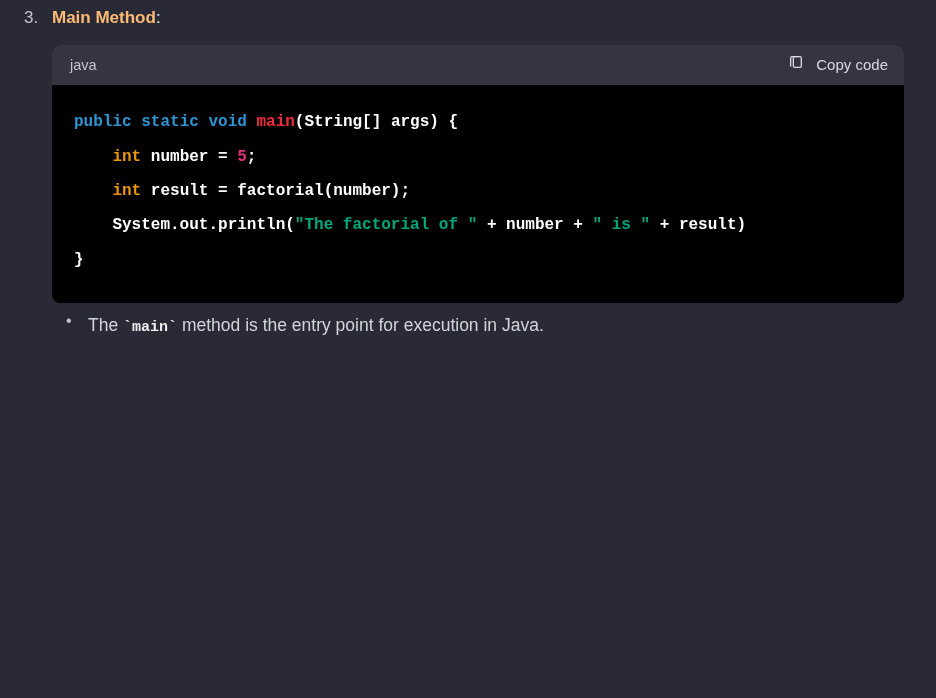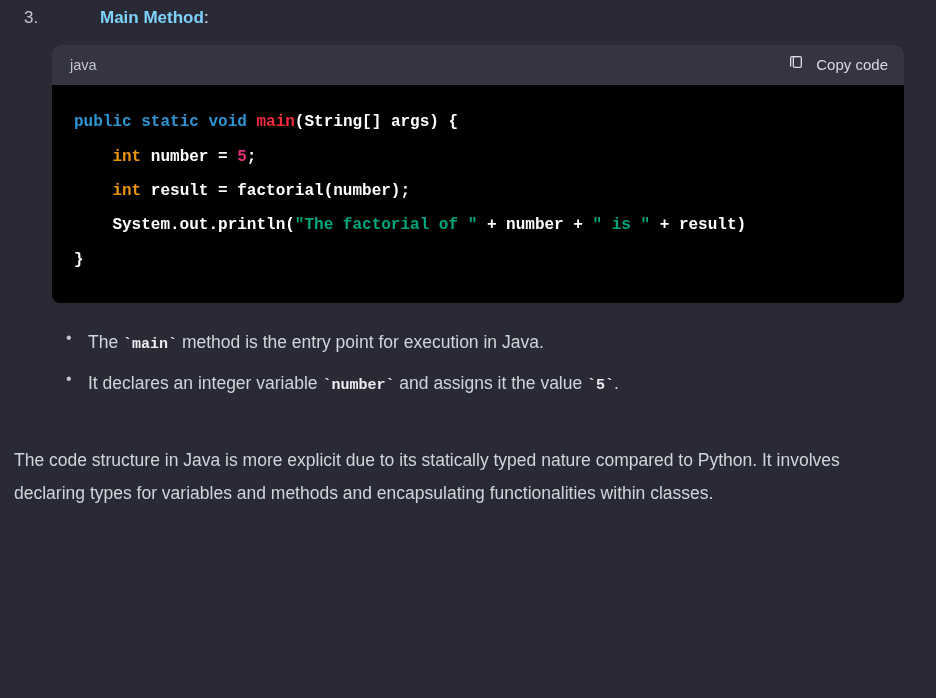--- a/index.html
+++ b/index.html
@@ -30,29 +30,28 @@
     .ordered-num {
       color: #c5c5d2;
       font-weight: 400;
       min-width: 20px;
     }
     .ordered-body {
       flex: 1;
     }
     .heading {
       font-weight: 700;
-      color: #7dd3fc;
-      margin-left: 48px;
+      color: #fdba74;
     }
     .codeblock {
       margin-top: 14px;
       background: #000000;
       border-radius: 8px;
       overflow: hidden;
-      margin-bottom: 25px;
+      margin-bottom: 8px;
     }
     .codeblock-header {
       background: #343541;
       display: flex;
       justify-content: space-between;
       align-items: center;
       padding: 8px 16px 8px 18px;
       font-size: 14px;
       color: #d1d5db;
     }
@@ -87,21 +86,21 @@
     .tok-fn { color: #f22c3d; }
     .tok-var { color: #ffffff; }
     .tok-num { color: #df3079; }
     .tok-str { color: #00a67d; }
     .tok-punc { color: #ffffff; }
     .tok-int { color: #e9950c; }
 
     .bullet-list {
       list-style: none;
       padding-left: 14px;
-      margin-bottom: 32px;
+      margin-bottom: 45px;
     }
     .bullet-list li {
       position: relative;
       padding-left: 22px;
       margin-bottom: 12px;
       color: #d1d5db;
       font-size: 17.5px;
     }
     .bullet-list li::before {
       content: "•";
@@ -153,23 +152,19 @@
     <span class="tok-int">int</span><span class="tok-var"> result = factorial(number);</span>
     <span class="tok-var">System.out.println(</span><span class="tok-str">"The factorial of "</span><span class="tok-var"> + number + </span><span class="tok-str">" is "</span><span class="tok-var"> + result)</span>
 <span class="tok-punc">}</span>
 </pre>
       </div>
 
       <ul class="bullet-list">
         <li>
           <span>The </span><code class="inline">`main`</code><span> method is the entry point for execution in Java.</span>
         </li>
-        <li>
-          <span>It declares an integer variable </span><code class="inline">`number`</code><span> and assigns it the value </span><code class="inline">`5`</code><span>.</span>
-        </li>
       </ul>
 
     </div>
   </div>
 
-  <p class="paragraph">The code structure in Java is more explicit due to its statically typed nature compared to Python. It involves declaring types for variables and methods and encapsulating functionalities within classes.</p>
 
 </div>
 
 </body></html>

